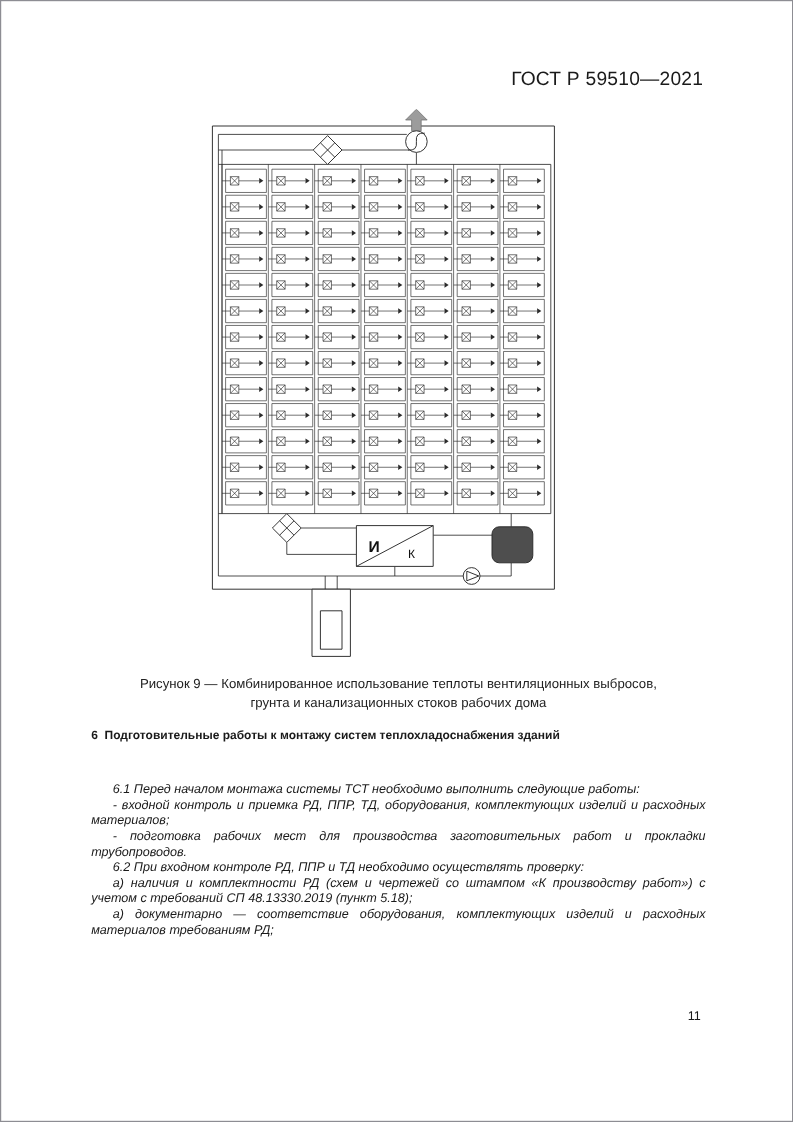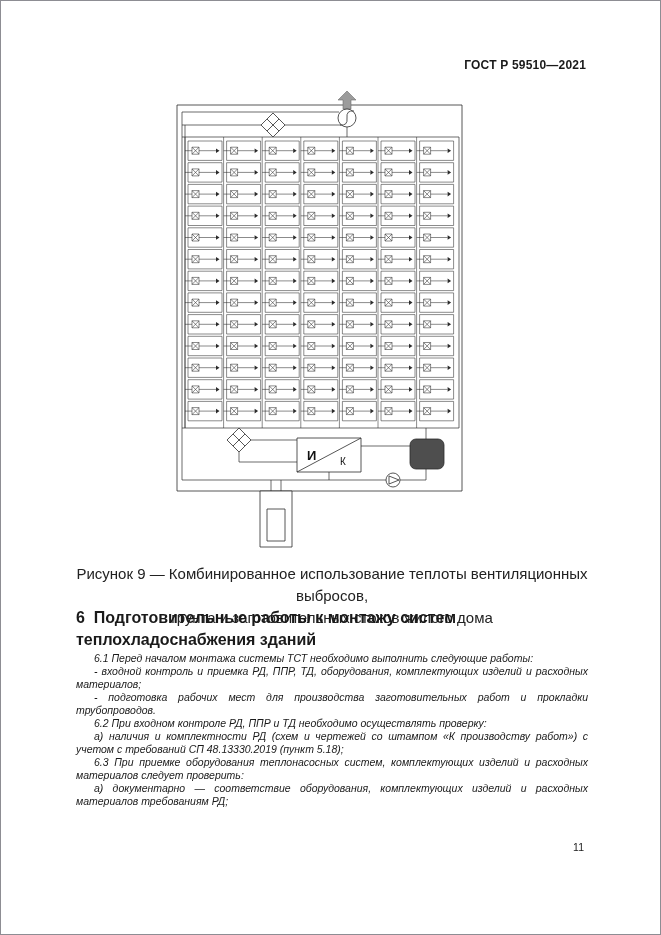--- a/index.html
+++ b/index.html
@@ -12,34 +12,34 @@
     position:relative;
     width:661px; height:935px;
     margin:0 auto;
     background:#ffffff;
     border:1px solid #8d8d93;
     color:#1a1a1a;
     overflow:hidden;
   }
   .doc-header {
     position:absolute; top:57px; right:74px;
-    font-size:12px; font-weight:bold;
+    font-size:16px; font-weight:normal;
     letter-spacing:0.2px;
   }
   .figure-wrap {
     position:absolute; top:90px; left:170px;
     width:296px; height:470px;
   }
   .figure-caption {
     position:absolute; top:562px; left:75px; width:512px;
-    text-align:center; font-size:15px; line-height:1.45; color:#222;
+    text-align:center; font-size:11px; line-height:1.45; color:#222;
   }
   .section-heading {
     position:absolute; top:606px; left:75px; width:470px;
-    font-size:16px; font-weight:bold; line-height:1.4;
+    font-size:10px; font-weight:bold; line-height:1.4;
     margin:0;
   }
   .body-text {
     position:absolute; top:651px; left:75px; width:512px;
     font-size:10.5px; line-height:13px;
     text-align:justify;
   }
   .body-text p { margin:0; text-indent:18px;font-style:italic; }
   .page-number {
     position:absolute; top:840px; right:76px;
@@ -766,30 +766,29 @@
         <g>
           <rect x="89" y="400" width="32" height="56" fill="#ffffff"></rect>
           <rect x="96" y="418" width="18" height="32"></rect>
         </g>
       </g>
     </svg>
   </div>
 
   <div class="figure-caption">
     <span>Рисунок 9 — Комбинированное использование теплоты вентиляционных выбросов,</span><br>
-    <span>грунта и заготовительных стоков жилого дома</span>
+    <span>грунта и канализационных стоков рабочих дома</span>
   </div>
 
   <h2 class="section-heading">6&nbsp;&nbsp;Подготовительные работы к монтажу систем теплохладоснабжения зданий</h2>
 
   <div class="body-text">
     <p>6.1 Перед началом монтажа системы ТСТ необходимо выполнить следующие работы:</p>
     <p>- входной контроль и приемка РД, ППР, ТД, оборудования, комплектующих изделий и расходных материалов;</p>
     <p>- подготовка рабочих мест для производства заготовительных работ и прокладки трубопроводов.</p>
     <p>6.2 При входном контроле РД, ППР и ТД необходимо осуществлять проверку:</p>
     <p>а) наличия и комплектности РД (схем и чертежей со штампом «К производству работ») с учетом с требований СП 48.13330.2019 (пункт 5.18);</p>
-    <p>6.3 При приемке оборудования теплонасосных систем, комплектующих изделий и расходных материалов следует проверить:</p>
     <p>а) документарно — соответствие оборудования, комплектующих изделий и расходных материалов требованиям РД;</p>
   </div>
 
   <div class="page-number">11</div>
 
 </div>
 
 </body></html>

